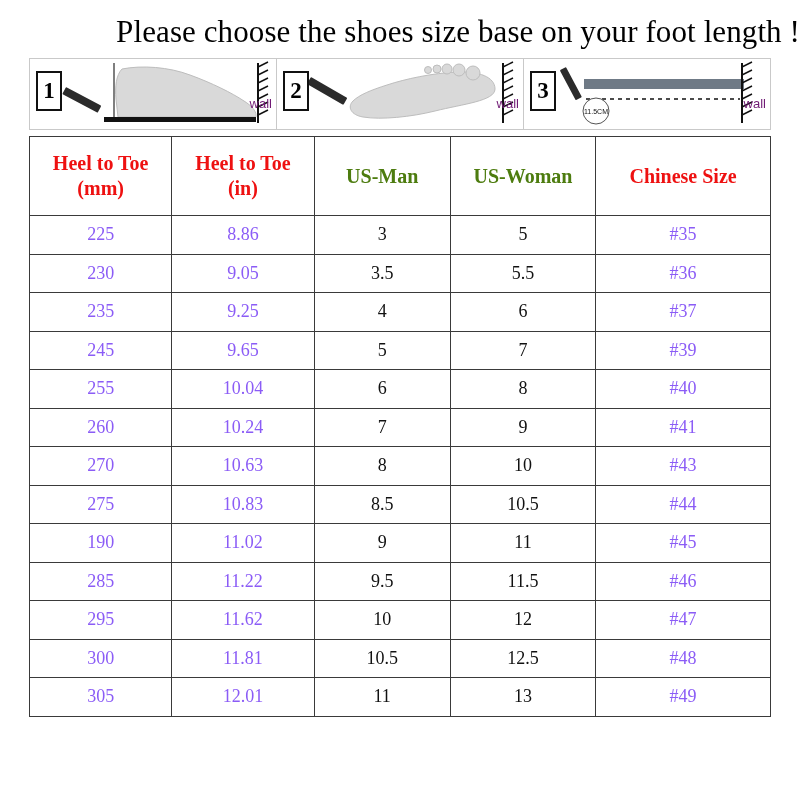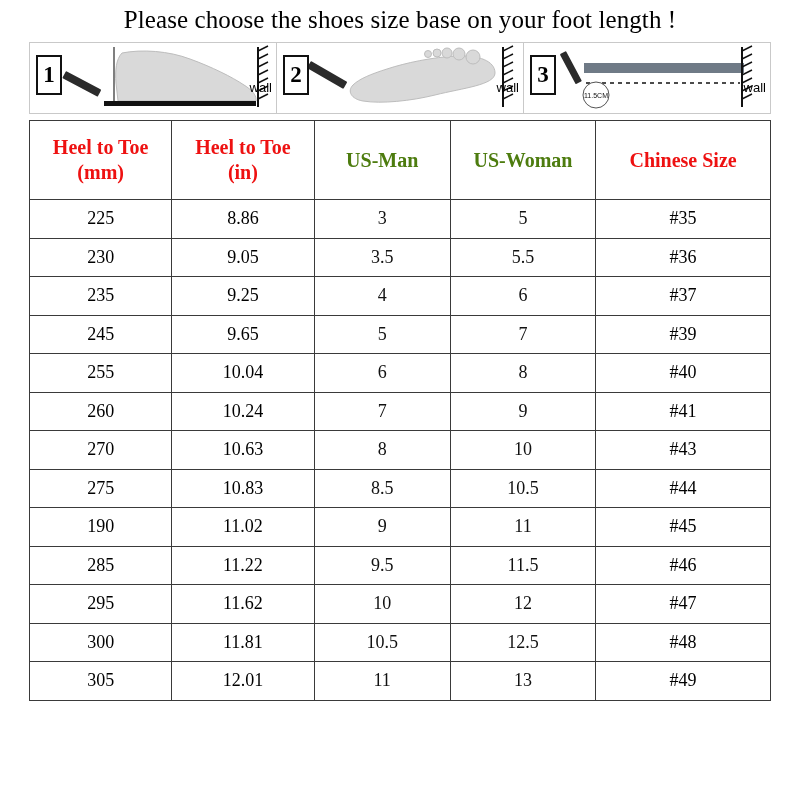--- a/index.html
+++ b/index.html
@@ -16,28 +16,29 @@
   }
   .page {
     position: relative;
     width: 800px;
     height: 800px;
     box-sizing: border-box;
   }
 
   
   .heading {
-    text-align: center;
-    font-size: 25px;
+    text-align: right;
+    font-size: 31px;
     font-weight: 400;
     letter-spacing: 0.1px;
     color: #000;
     padding: 6px 0 6px 0;
     font-family: "Liberation Serif", serif;
     white-space: nowrap;
+    margin-top: 8px;
   }
 
   
   .steps {
     display: flex;
     width: 742px;
     margin: 2px auto 0 auto;
     height: 72px;
     box-sizing: border-box;
   }
@@ -67,21 +68,21 @@
     font-family: "Liberation Serif", serif;
     background: #fff;
     z-index: 3;
   }
   .wall-label {
     position: absolute;
     right: 4px;
     bottom: 18px;
     font-size: 13px;
     font-family: "Liberation Sans", sans-serif;
-    color: #000000;
+    color: #701a75;
     z-index: 3;
   }
   .step svg { position: absolute; left: 0; top: 0; }
 
   
   table.size-table {
     width: 742px;
     margin: 6px auto 13px auto;
     border-collapse: collapse;
     table-layout: fixed;
@@ -98,21 +99,21 @@
     font-weight: bold;
     height: 74px;
     line-height: 1.25;
     padding: 2px 2px;
   }
   table.size-table td {
     font-size: 18px;
     height: 37.5px;
     padding: 0;
   }
-  .c-red { color: #000000; }
+  .c-red { color: #8b5cf6; }
   .c-black { color: #111111; }
   th.c-red { color: #ee1111; }
   th.c-black { color: #4d7c0f; }
 
   col.col-mm { width: 19.2%; }
   col.col-in { width: 19.2%; }
   col.col-man { width: 18.4%; }
   col.col-woman { width: 19.6%; }
   col.col-cn { width: 23.6%; }
 </style>

